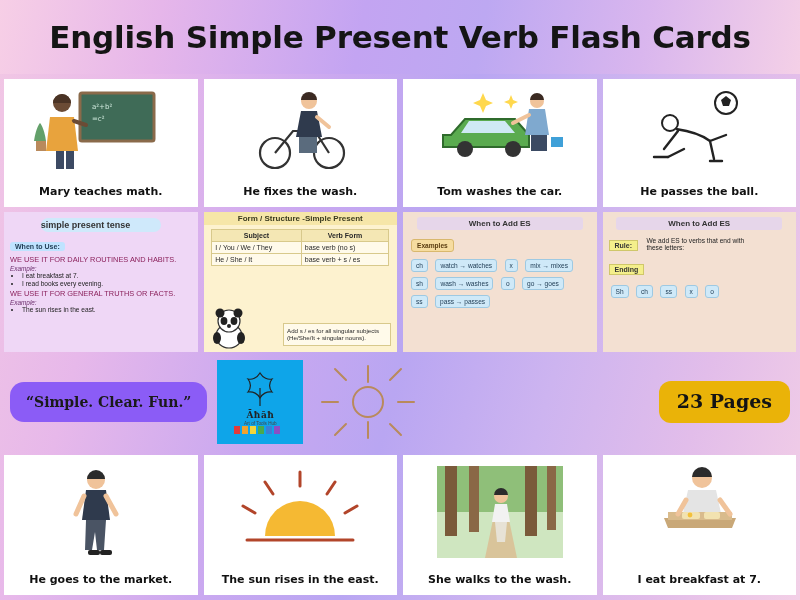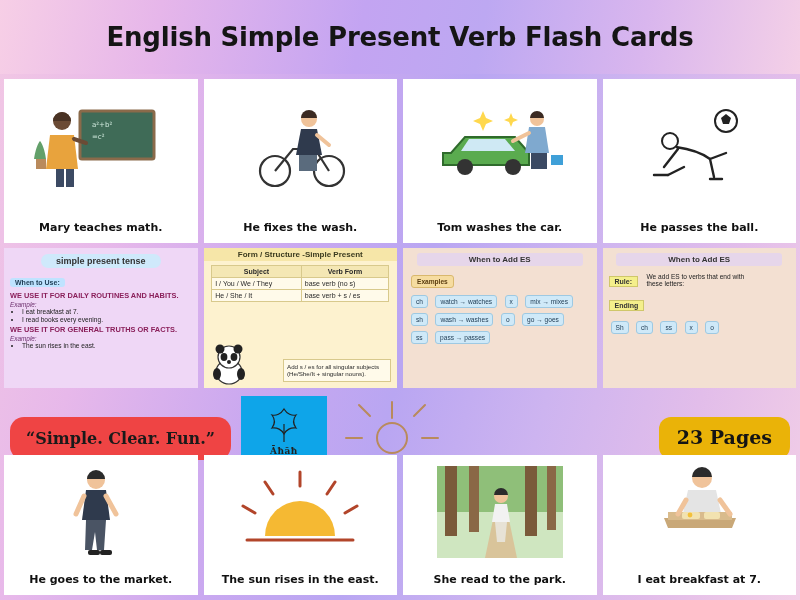--- a/index.html
+++ b/index.html
@@ -18,21 +18,21 @@
   
   .title-band {
     height: 74px;
     display: flex;
     align-items: center;
     justify-content: center;
     background: linear-gradient(100deg, #f7cfe6 0%, #e6b6ea 20%, #c3a4f2 45%, #bda8f2 60%, #d9b6ee 80%, #f4d0e7 100%);
   }
   .title-band h1 {
     margin: 0;
-    font-size: 26px;
+    font-size: 31px;
     font-weight: bold;
     letter-spacing: -0.2px;
     color: #151515;
     font-family: "DejaVu Sans", sans-serif;
   }
 
   
   .row {
     display: flex;
     gap: 6px;
@@ -61,21 +61,21 @@
   .card .caption {
     font-size: 11px;
     font-weight: bold;
     color: #111;
     text-align: center;
     padding: 4px 6px 8px;
     line-height: 1.25;
     font-family: "DejaVu Sans", sans-serif;
   }
 
-  .row-cards-top { height: 164px; margin-top: 5px; }
+  .row-cards-top { height: 128px; margin-top: 5px; }
   .row-cards-bottom { height: 140px; position: absolute; bottom: 5px; left: 0; right: 0; }
 
   
   .row-info { height: 140px; margin-top: 5px; }
   .panel {
     flex: 1 1 0;
     position: relative;
     overflow: hidden;
     box-sizing: border-box;
   }
@@ -83,39 +83,39 @@
   .panel-2 { background: #fdf2cf; }
   .panel-3 { background: #f3e0d2; }
   .panel-4 { background: #f3e0d2; }
 
   
   .p1-head {
     margin: 6px auto 3px;
     background: #cfe9fb;
     border-radius: 10px;
     width: 120px;
-    text-align: center;
+    text-align: left;
     font-size: 9px;
     font-weight: bold;
     color: #333;
     padding: 2px 0;
   }
   .p1-sub {
     background: #bfe3ff;
     display: inline-block;
     font-size: 7px;
     font-weight: bold;
     padding: 1px 5px;
     border-radius: 3px;
     color: #1d3a52;
     margin: 0 0 2px 6px;
   }
   .p1-line {
     font-size: 7.4px;
-    font-weight: bold;
+    font-weight: normal;
     color: #8a1f5a;
     margin: 2px 2px 1px 6px;
   }
   .p1-ex {
     font-size: 6.4px;
     color: #6b2d6b;
     margin-left: 6px;
     font-style: italic;
   }
   .p1-bul {
@@ -222,24 +222,24 @@
   .row-mid {
     height: 90px;
     margin-top: 5px;
     display: flex;
     align-items: center;
     padding: 0 10px;
     box-sizing: border-box;
     gap: 10px;
   }
   .quote {
-    background: #ef4444;
+    background: #8b5cf6;
     border-radius: 14px;
     padding: 12px 16px;
-    font-size: 16px;
+    font-size: 14px;
     font-weight: bold;
     color: #1a1a1a;
     font-family: "DejaVu Serif", serif;
     white-space: nowrap;
   }
   .logo-box {
     width: 86px;
     height: 84px;
     background: #0ea5e9;
     display: flex;
@@ -519,21 +519,21 @@
         <rect x="44" y="0" width="10" height="66" fill="#8a6846"></rect>
         <rect x="100" y="0" width="12" height="70" fill="#7a5a3a"></rect>
         <rect x="122" y="0" width="9" height="64" fill="#8a6846"></rect>
         <path d="M60 92l10-48h12l10 48z" fill="#d9c49a"></path>
         <circle cx="76" cy="30" r="7" fill="#f0c39a"></circle>
         <path d="M69 29a7 7 0 0 1 14 0z" fill="#2b2b2b"></path>
         <path d="M70 38h12l3 18H67z" fill="#f2f2f2"></path>
         <path d="M70 56h12l-2 20h-8z" fill="#e7e2d6"></path>
       </svg>
     </div>
-    <div class="caption">She read to the park.</div>
+    <div class="caption">She walks to the wash.</div>
   </div>
 
   <div class="card">
     <div class="art">
       <svg width="150" height="92" viewBox="0 0 150 92">
         <circle cx="78" cy="12" r="10" fill="#f0c39a"></circle>
         <path d="M68 11a10 10 0 0 1 20 0z" fill="#2b2b2b"></path>
         <path d="M64 24h28l6 28H58z" fill="#e4e4e4"></path>
         <path d="M40 52h72l-4 10H44z" fill="#c9a878"></path>
         <path d="M44 46h64v8H44z" fill="#d9bb8c"></path>

